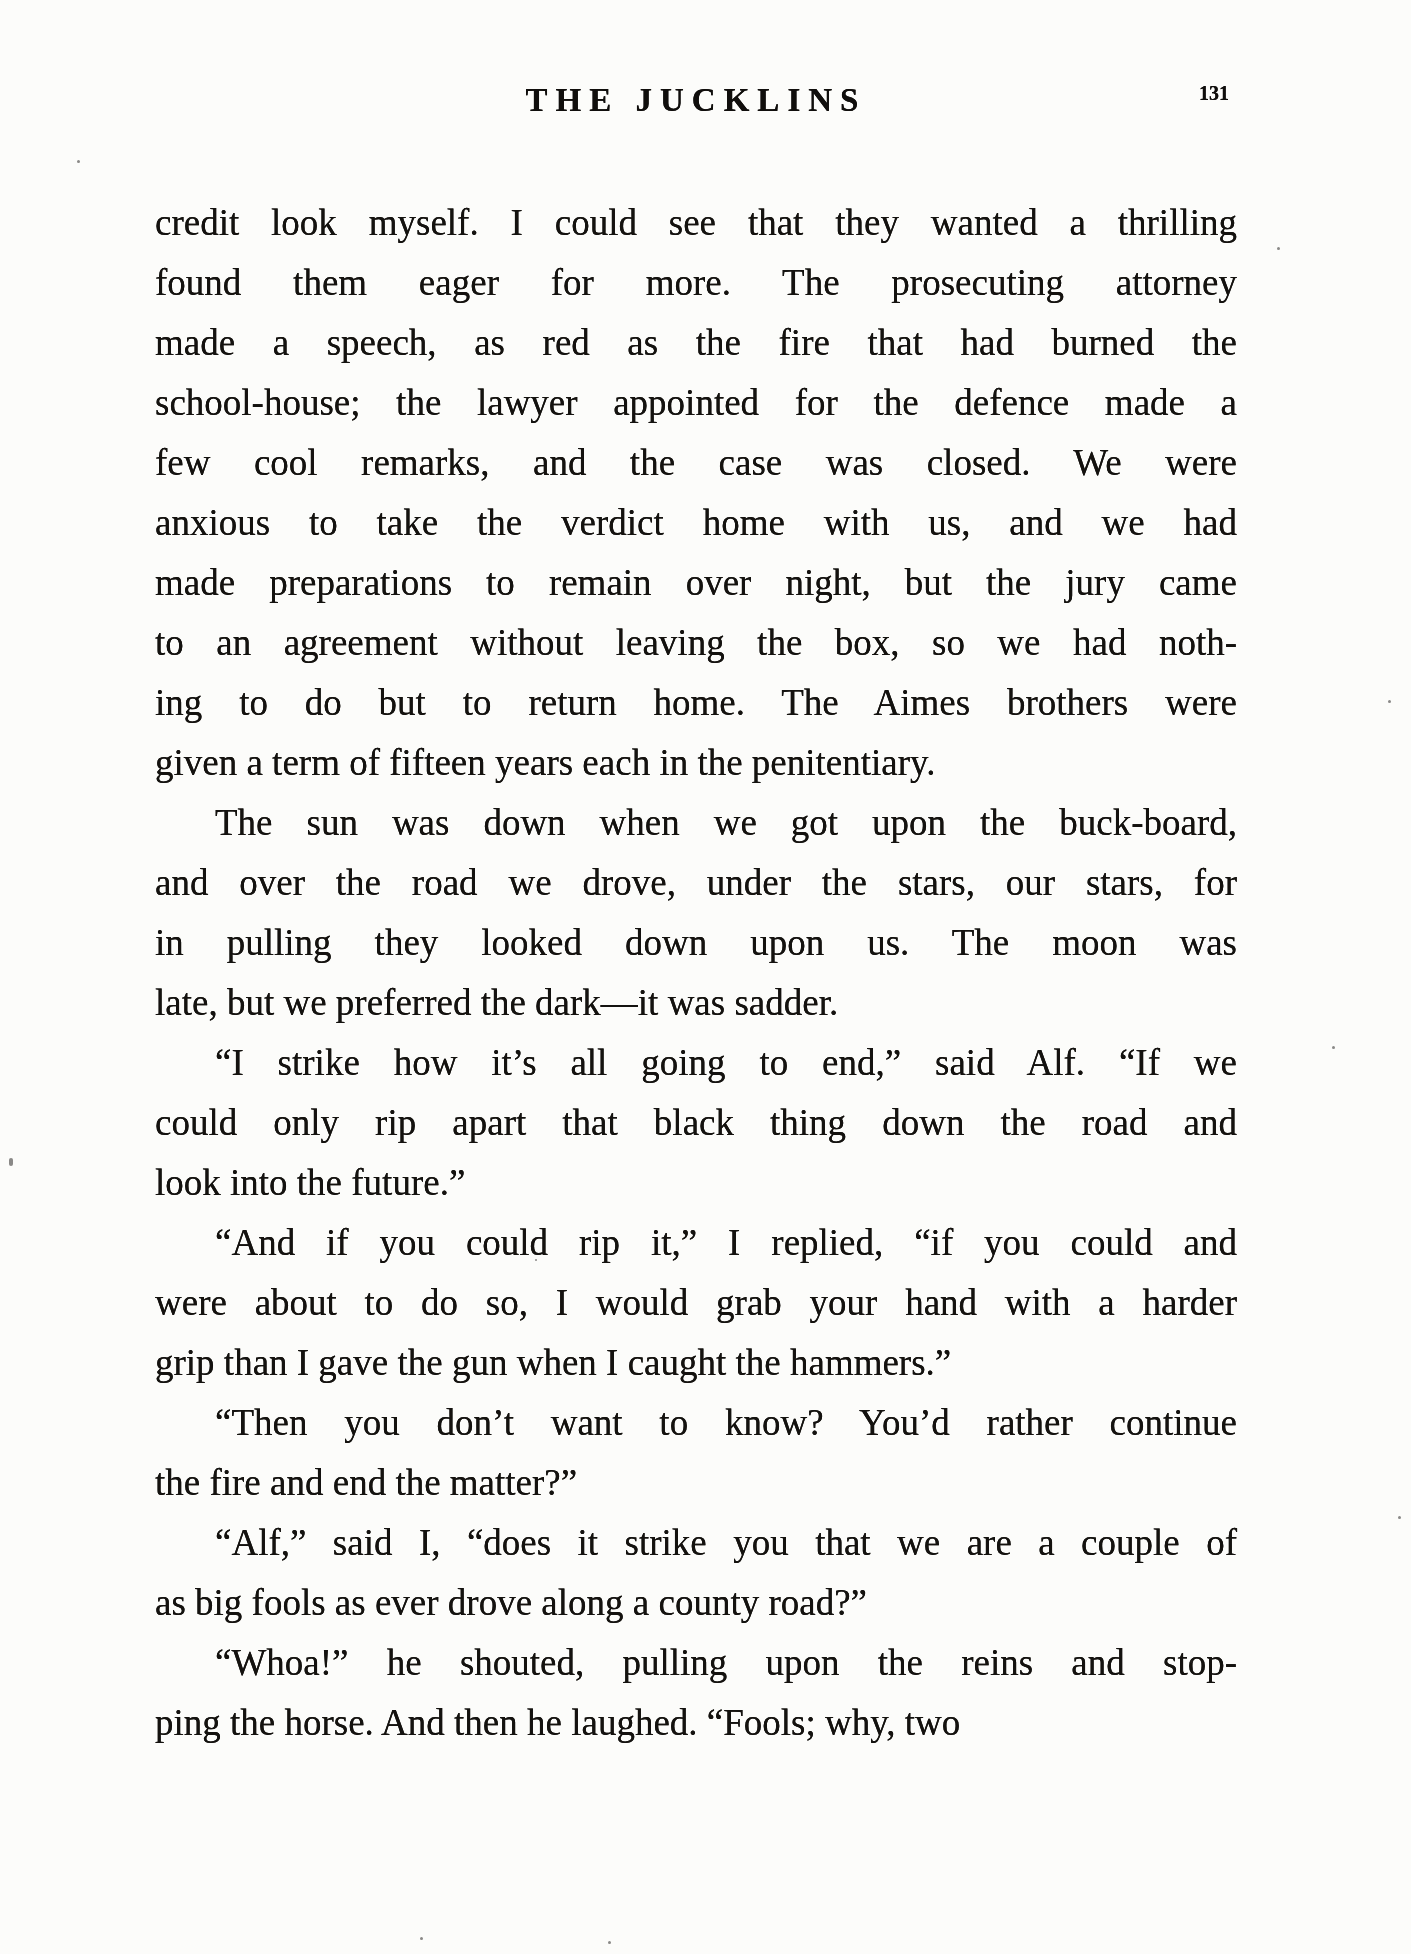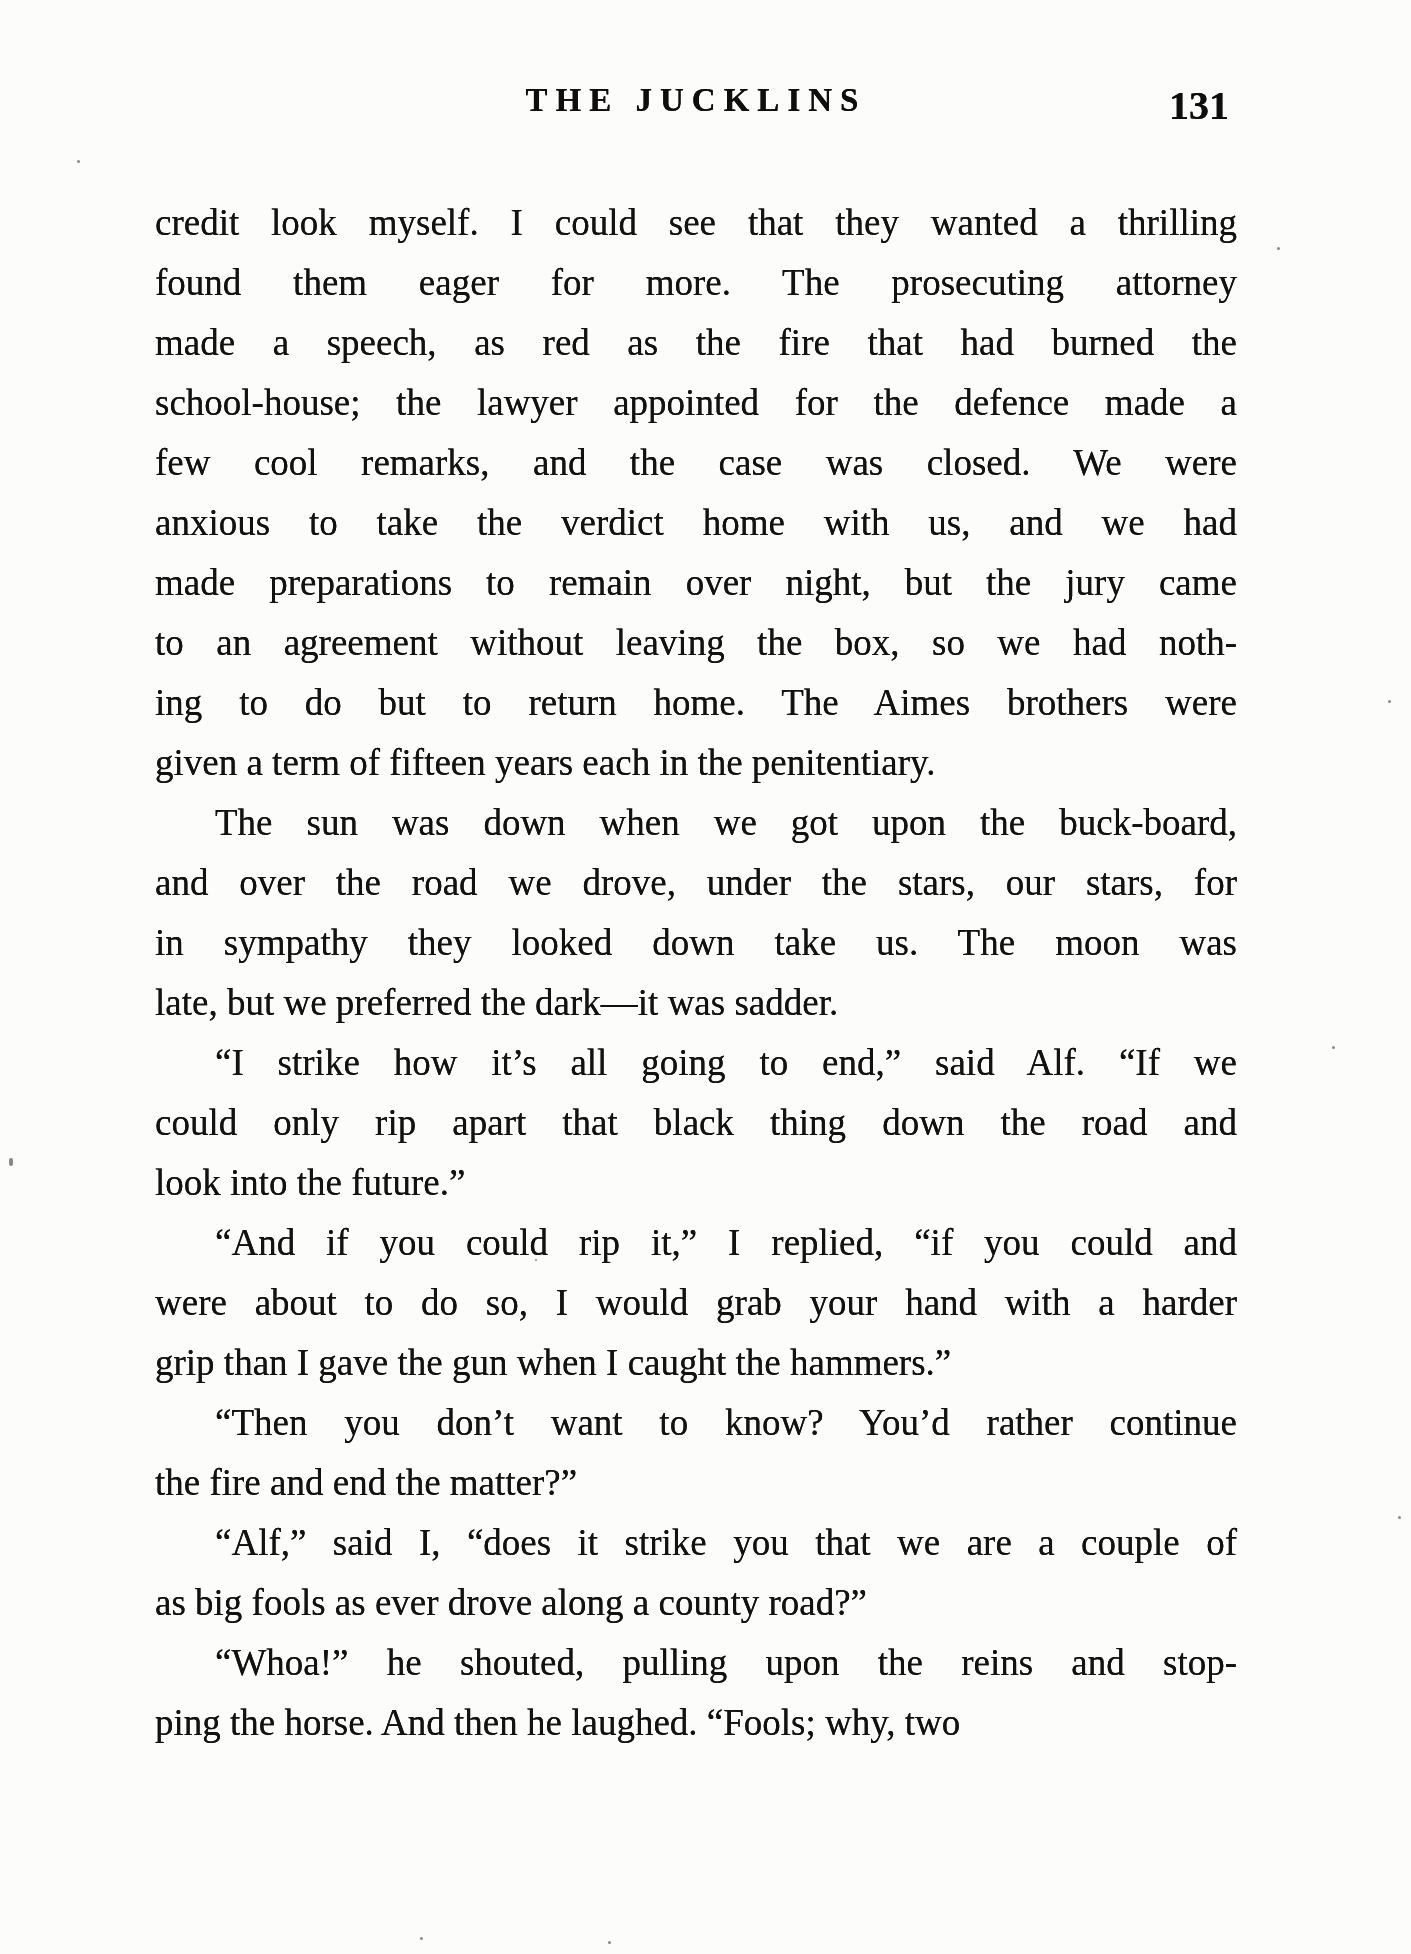--- a/index.html
+++ b/index.html
@@ -30,21 +30,21 @@
     font-size: 33px;
     font-weight: bold;
     letter-spacing: 8px;
     color: #100e0c;
     text-shadow: 0 0 0.5px currentColor;
   }
   .page-number {
     position: absolute;
     right: 8px;
     top: 0;
-    font-size: 40px;
+    font-size: 20px;
     font-weight: bold;
     color: #100e0c;
     text-shadow: 0 0 0.5px currentColor;
   }
   .body-text {
     position: absolute;
     left: 155px;
     top: 193px;
     width: 1082px;
     font-size: 37px;
@@ -87,21 +87,21 @@
       <div class="ln">anxious to take the verdict home with us, and we had</div>
       <div class="ln">made preparations to remain over night, but the jury came</div>
       <div class="ln">to an agreement without leaving the box, so we had noth-</div>
       <div class="ln">ing to do but to return home. The Aimes brothers were</div>
       <div class="ln end">given a term of fifteen years each in the penitentiary.</div>
     </div>
 
     <div class="paragraph">
       <div class="ln indent">The sun was down when we got upon the buck-board,</div>
       <div class="ln">and over the road we drove, under the stars, our stars, for</div>
-      <div class="ln">in sympathy they looked down take us. The moon was</div>
+      <div class="ln">in pulling they looked down upon us. The moon was</div>
       <div class="ln end">late, but we preferred the dark—it was sadder.</div>
     </div>
 
     <div class="paragraph">
       <div class="ln indent">“I strike how it’s all going to end,” said Alf. “If we</div>
       <div class="ln">could only rip apart that black thing down the road and</div>
       <div class="ln end">look into the future.”</div>
     </div>
 
     <div class="paragraph">

